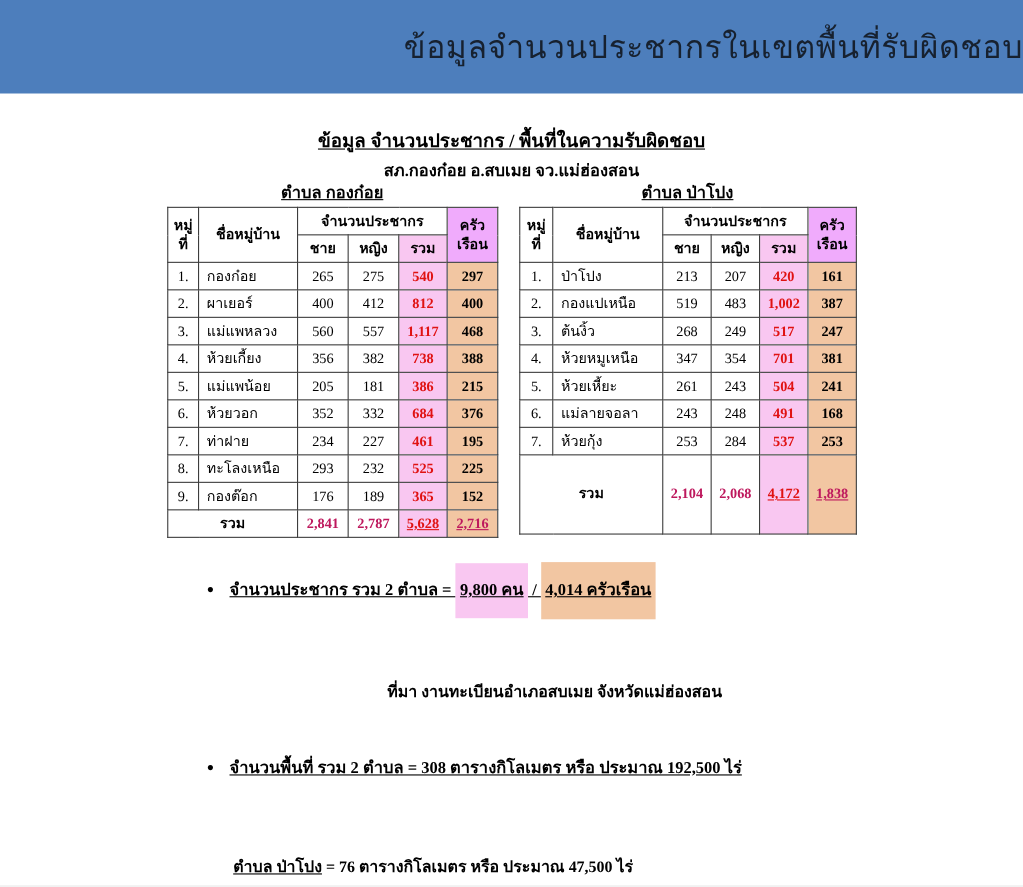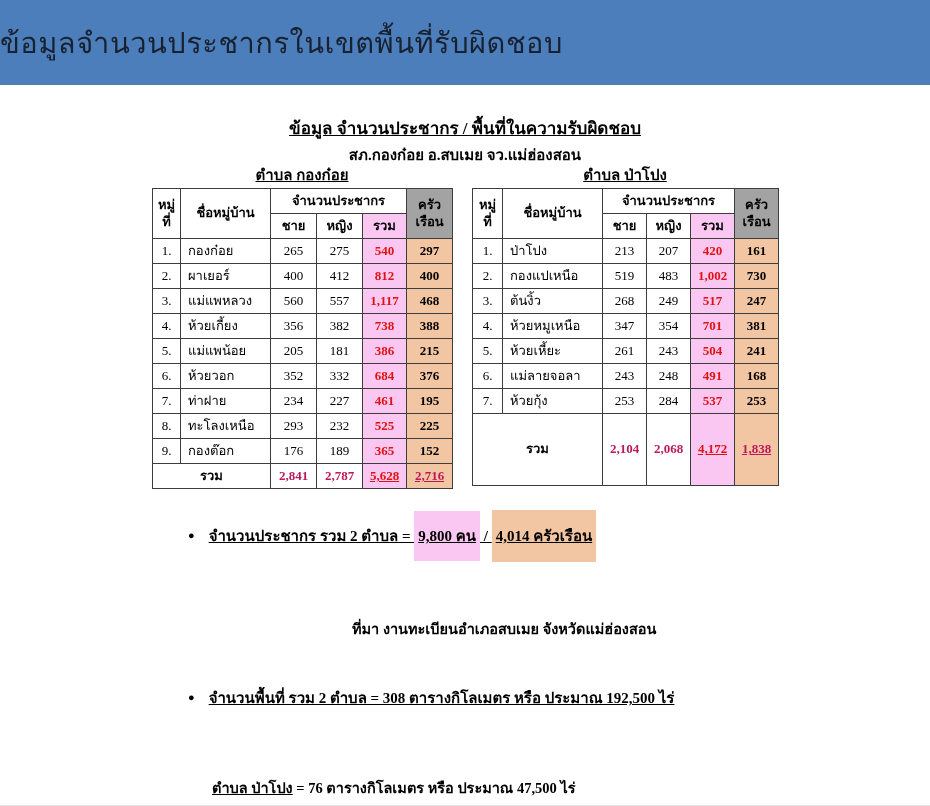--- a/index.html
+++ b/index.html
@@ -6,21 +6,21 @@
   html,body { width:930px; height:806px; }
   body {
     font-family:"Liberation Serif","DejaVu Serif",serif;
     background:#ffffff; color:#000; position:relative; overflow:hidden;
   }
   .page { position:absolute; inset:0; background:#fff; border-bottom:1px solid #e8e8e8; }
 
   
   .banner {
     position:absolute; left:0; top:0; width:930px; height:85px;
-    background:#4d7ebc; display:flex; align-items:center; justify-content:flex-start;
+    background:#4d7ebc; display:flex; align-items:center; justify-content:flex-end;
   }
   .banner-title { font-size:29px; color:#17212f; letter-spacing:0.5px; }
 
   
   .doc-title {
     position:absolute; left:0; top:114px; width:930px; text-align:center;
     font-size:17px; font-weight:bold; text-decoration:underline;
   }
   .doc-subtitle {
     position:absolute; left:0; top:143px; width:930px; text-align:center;
@@ -33,21 +33,21 @@
   .cap-left { left:152px; width:300px; }
   .cap-right { left:472px; width:306px; }
 
   
   table { border-collapse:collapse; table-layout:fixed; position:absolute; top:188px; font-size:13px; }
   .tbl-left  { left:152px; width:300px; }
   .tbl-right { left:472px; width:306px; }
   th,td { border:1px solid #3d3d3d; height:25px; padding:0 3px; text-align:center; vertical-align:middle; line-height:1.25; overflow:hidden; }
   th { font-weight:bold; }
   .pk { background:#f9c7f1; }
-  .hh { background:#a3a3a3; font-weight:bold; }
+  .hh { background:#f0abfc; font-weight:bold; }
   .c-vil { text-align:left; padding-left:7px; }
   .c-tot { background:#f9c7f1; color:#e01212; font-weight:bold; }
   .c-hh  { background:#f2c6a2; font-weight:bold; }
   .red   { color:#be185d; font-weight:bold; }
   .und   { text-decoration:underline; }
   .c-lab { font-weight:bold; }
   .tall-total td { height:72px; }
 
   
   .bullet::before { content:"\25CF"; font-size:11px; margin-right:14px; position:relative; top:-2px; text-decoration:none; display:inline-block; }
@@ -217,21 +217,21 @@
           <td>207</td>
           <td class="c-tot">420</td>
           <td class="c-hh">161</td>
         </tr>
       <tr>
           <td>2.</td>
           <td class="c-vil">กองแปเหนือ</td>
           <td>519</td>
           <td>483</td>
           <td class="c-tot">1,002</td>
-          <td class="c-hh">730</td>
+          <td class="c-hh">387</td>
         </tr>
       <tr>
           <td>3.</td>
           <td class="c-vil">ต้นงิ้ว</td>
           <td>268</td>
           <td>249</td>
           <td class="c-tot">517</td>
           <td class="c-hh">247</td>
         </tr>
       <tr>

